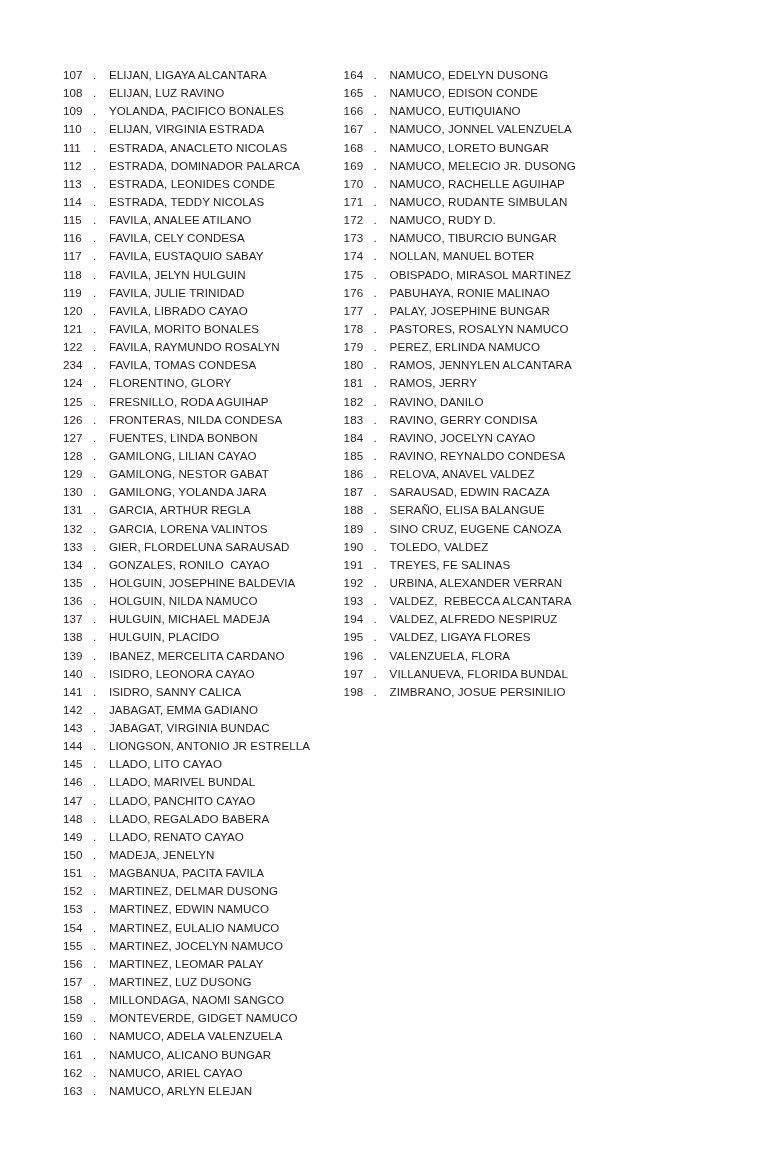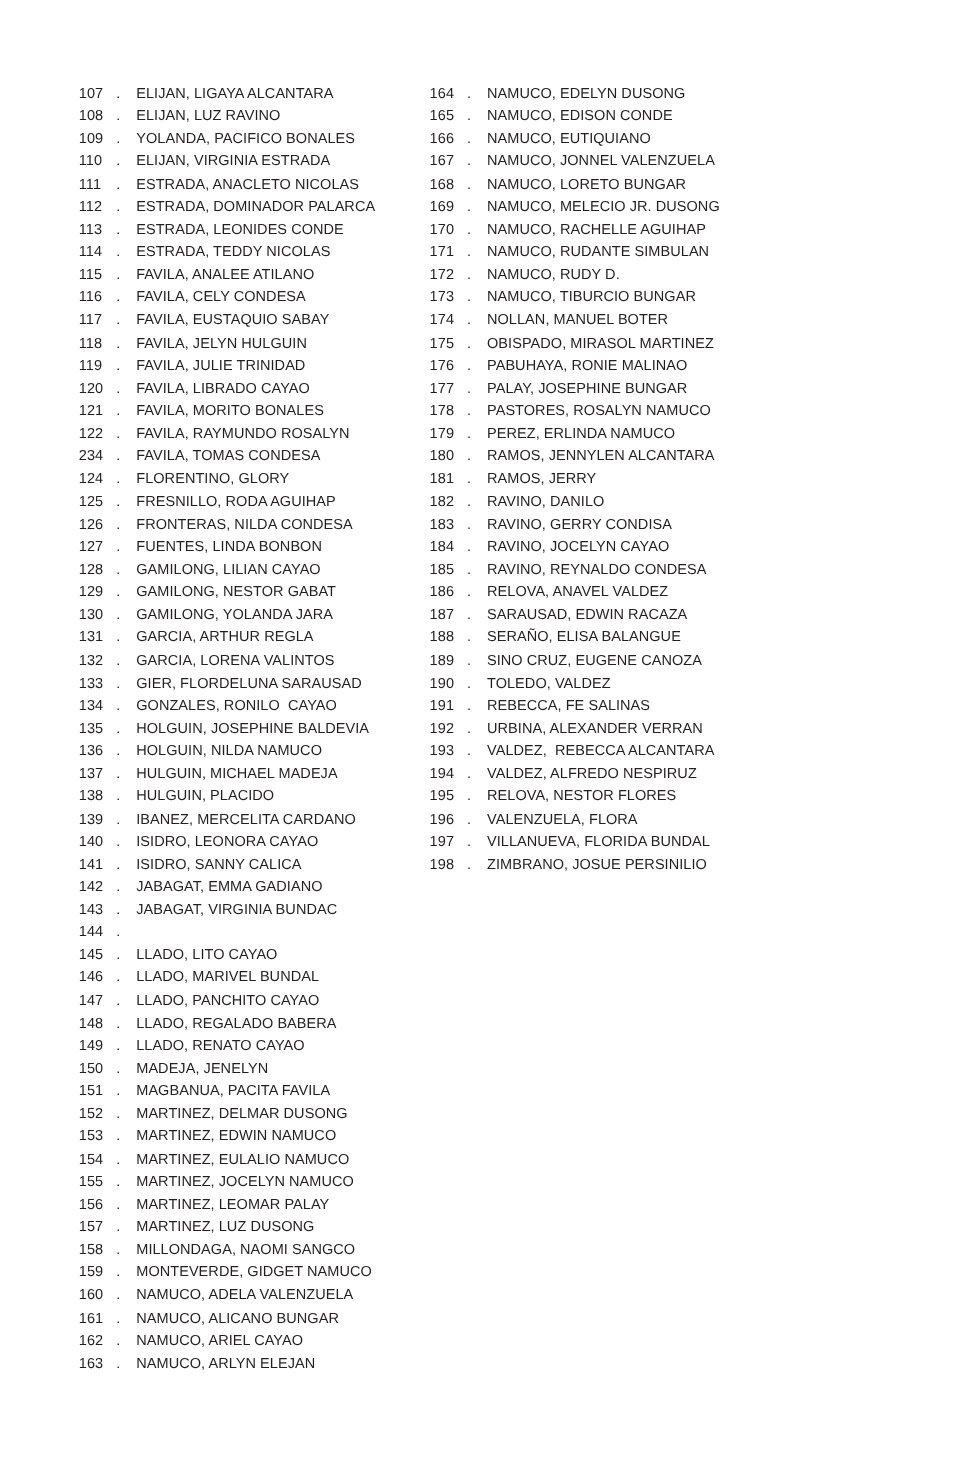--- a/index.html
+++ b/index.html
@@ -104,21 +104,21 @@
         <div class="entry"><span class="entry-number">134</span><span class="entry-dot">.</span><span class="entry-name">GONZALES, RONILO  CAYAO</span></div>
         <div class="entry"><span class="entry-number">135</span><span class="entry-dot">.</span><span class="entry-name">HOLGUIN, JOSEPHINE BALDEVIA</span></div>
         <div class="entry"><span class="entry-number">136</span><span class="entry-dot">.</span><span class="entry-name">HOLGUIN, NILDA NAMUCO</span></div>
         <div class="entry"><span class="entry-number">137</span><span class="entry-dot">.</span><span class="entry-name">HULGUIN, MICHAEL MADEJA</span></div>
         <div class="entry"><span class="entry-number">138</span><span class="entry-dot">.</span><span class="entry-name">HULGUIN, PLACIDO</span></div>
         <div class="entry"><span class="entry-number">139</span><span class="entry-dot">.</span><span class="entry-name">IBANEZ, MERCELITA CARDANO</span></div>
         <div class="entry"><span class="entry-number">140</span><span class="entry-dot">.</span><span class="entry-name">ISIDRO, LEONORA CAYAO</span></div>
         <div class="entry"><span class="entry-number">141</span><span class="entry-dot">.</span><span class="entry-name">ISIDRO, SANNY CALICA</span></div>
         <div class="entry"><span class="entry-number">142</span><span class="entry-dot">.</span><span class="entry-name">JABAGAT, EMMA GADIANO</span></div>
         <div class="entry"><span class="entry-number">143</span><span class="entry-dot">.</span><span class="entry-name">JABAGAT, VIRGINIA BUNDAC</span></div>
-        <div class="entry"><span class="entry-number">144</span><span class="entry-dot">.</span></div>
+        <div class="entry"><span class="entry-number">144</span><span class="entry-dot">.</span><span class="entry-name">LIONGSON, ANTONIO JR ESTRELLA</span></div>
         <div class="entry"><span class="entry-number">145</span><span class="entry-dot">.</span><span class="entry-name">LLADO, LITO CAYAO</span></div>
         <div class="entry"><span class="entry-number">146</span><span class="entry-dot">.</span><span class="entry-name">LLADO, MARIVEL BUNDAL</span></div>
         <div class="entry"><span class="entry-number">147</span><span class="entry-dot">.</span><span class="entry-name">LLADO, PANCHITO CAYAO</span></div>
         <div class="entry"><span class="entry-number">148</span><span class="entry-dot">.</span><span class="entry-name">LLADO, REGALADO BABERA</span></div>
         <div class="entry"><span class="entry-number">149</span><span class="entry-dot">.</span><span class="entry-name">LLADO, RENATO CAYAO</span></div>
         <div class="entry"><span class="entry-number">150</span><span class="entry-dot">.</span><span class="entry-name">MADEJA, JENELYN</span></div>
         <div class="entry"><span class="entry-number">151</span><span class="entry-dot">.</span><span class="entry-name">MAGBANUA, PACITA FAVILA</span></div>
         <div class="entry"><span class="entry-number">152</span><span class="entry-dot">.</span><span class="entry-name">MARTINEZ, DELMAR DUSONG</span></div>
         <div class="entry"><span class="entry-number">153</span><span class="entry-dot">.</span><span class="entry-name">MARTINEZ, EDWIN NAMUCO</span></div>
         <div class="entry"><span class="entry-number">154</span><span class="entry-dot">.</span><span class="entry-name">MARTINEZ, EULALIO NAMUCO</span></div>
@@ -153,23 +153,23 @@
         <div class="entry"><span class="entry-number">181</span><span class="entry-dot">.</span><span class="entry-name">RAMOS, JERRY</span></div>
         <div class="entry"><span class="entry-number">182</span><span class="entry-dot">.</span><span class="entry-name">RAVINO, DANILO</span></div>
         <div class="entry"><span class="entry-number">183</span><span class="entry-dot">.</span><span class="entry-name">RAVINO, GERRY CONDISA</span></div>
         <div class="entry"><span class="entry-number">184</span><span class="entry-dot">.</span><span class="entry-name">RAVINO, JOCELYN CAYAO</span></div>
         <div class="entry"><span class="entry-number">185</span><span class="entry-dot">.</span><span class="entry-name">RAVINO, REYNALDO CONDESA</span></div>
         <div class="entry"><span class="entry-number">186</span><span class="entry-dot">.</span><span class="entry-name">RELOVA, ANAVEL VALDEZ</span></div>
         <div class="entry"><span class="entry-number">187</span><span class="entry-dot">.</span><span class="entry-name">SARAUSAD, EDWIN RACAZA</span></div>
         <div class="entry"><span class="entry-number">188</span><span class="entry-dot">.</span><span class="entry-name">SERAÑO, ELISA BALANGUE</span></div>
         <div class="entry"><span class="entry-number">189</span><span class="entry-dot">.</span><span class="entry-name">SINO CRUZ, EUGENE CANOZA</span></div>
         <div class="entry"><span class="entry-number">190</span><span class="entry-dot">.</span><span class="entry-name">TOLEDO, VALDEZ</span></div>
-        <div class="entry"><span class="entry-number">191</span><span class="entry-dot">.</span><span class="entry-name">REBECCA, FE SALINAS</span></div>
+        <div class="entry"><span class="entry-number">191</span><span class="entry-dot">.</span><span class="entry-name">TREYES, FE SALINAS</span></div>
         <div class="entry"><span class="entry-number">192</span><span class="entry-dot">.</span><span class="entry-name">URBINA, ALEXANDER VERRAN</span></div>
         <div class="entry"><span class="entry-number">193</span><span class="entry-dot">.</span><span class="entry-name">VALDEZ,  REBECCA ALCANTARA</span></div>
         <div class="entry"><span class="entry-number">194</span><span class="entry-dot">.</span><span class="entry-name">VALDEZ, ALFREDO NESPIRUZ</span></div>
-        <div class="entry"><span class="entry-number">195</span><span class="entry-dot">.</span><span class="entry-name">RELOVA, NESTOR FLORES</span></div>
+        <div class="entry"><span class="entry-number">195</span><span class="entry-dot">.</span><span class="entry-name">VALDEZ, LIGAYA FLORES</span></div>
         <div class="entry"><span class="entry-number">196</span><span class="entry-dot">.</span><span class="entry-name">VALENZUELA, FLORA</span></div>
         <div class="entry"><span class="entry-number">197</span><span class="entry-dot">.</span><span class="entry-name">VILLANUEVA, FLORIDA BUNDAL</span></div>
         <div class="entry"><span class="entry-number">198</span><span class="entry-dot">.</span><span class="entry-name">ZIMBRANO, JOSUE PERSINILIO</span></div>
       </div>
   </div>
 </div>
 
 </body></html>

